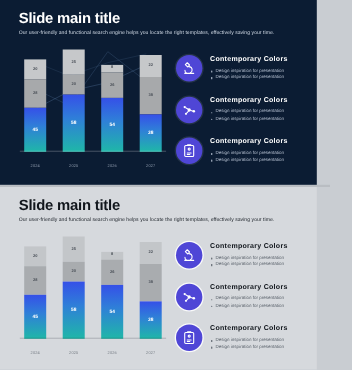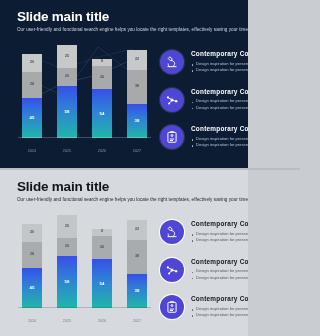--- a/index.html
+++ b/index.html
@@ -4,21 +4,21 @@
 <style>
   * { margin:0; padding:0; box-sizing:border-box; }
   html,body { width:300px; height:336px; }
   body {
     font-family:"Liberation Sans", sans-serif;
     background:#c9cdd2;
     overflow:hidden;
   }
   .slide {
     position:relative;
-    width:248px;
+    width:288px;
     height:168px;
     overflow:hidden;
     padding-left:20px;
   }
   .slide.dark { background:#0b1c33; }
   .slide.light { background:#d6d9dd; }
 
   .title {
     position:absolute;
     left:17px; top:9px;

